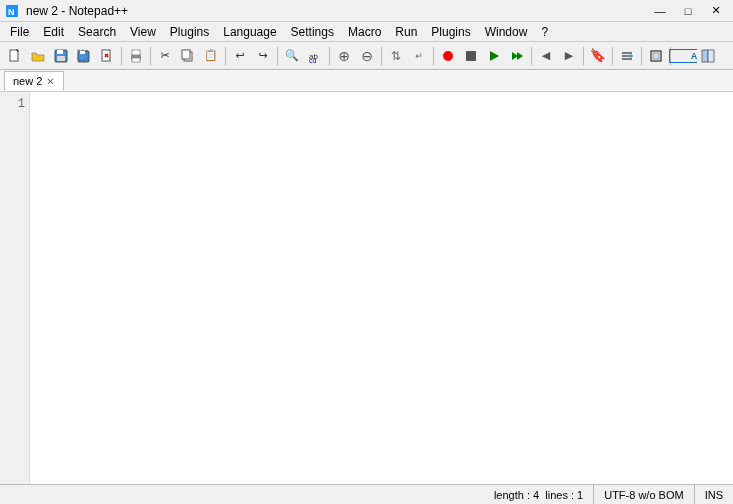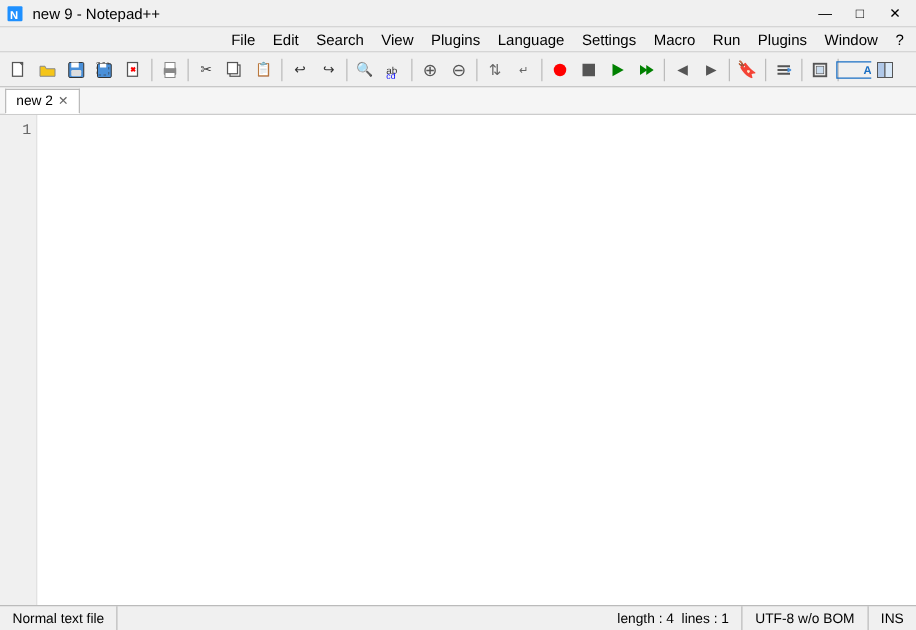--- a/index.html
+++ b/index.html
@@ -57,21 +57,20 @@
 
     
     #menu-bar {
       background: #f0f0f0;
       height: 20px;
       display: flex;
       align-items: center;
       padding: 0 4px;
       gap: 2px;
       border-bottom: 1px solid #ccc;
-      justify-content: flex-end;
     }
     .menu-item {
       padding: 2px 6px;
       font-size: 12px;
       cursor: pointer;
       color: #000;
       white-space: nowrap;
     }
 
     
@@ -200,21 +199,21 @@
 <body>
 
 <div id="title-bar">
   <div id="title-bar-left">
     <div id="title-bar-icon">
       <svg width="16" height="16" viewBox="0 0 16 16">
         <rect x="2" y="2" width="12" height="12" fill="#1e90ff" rx="1"></rect>
         <text x="4" y="12" font-size="9" fill="white" font-weight="bold">N</text>
       </svg>
     </div>
-    <span id="title-text">new 9 - Notepad++</span>
+    <span id="title-text">new 2 - Notepad++</span>
   </div>
   <div id="title-bar-controls">
     <button class="title-btn">—</button>
     <button class="title-btn">□</button>
     <button class="title-btn" id="close-btn">✕</button>
   </div>
 </div>
 
 <div id="menu-bar">
   <span class="menu-item">File</span>
@@ -442,20 +441,19 @@
 </div>
 
 <div id="editor-container">
   <div id="line-numbers">
     <div>1</div>
   </div>
   <div id="editor-content" contenteditable="true" spellcheck="false" style=""></div>
 </div>
 
 <div id="status-bar">
-  <div class="status-item">Normal text file</div>
   <div class="status-spacer"></div>
   <div class="status-item">
     <span>length : 4</span>&nbsp;&nbsp;<span>lines : 1</span>
   </div>
   <div class="status-item">UTF-8 w/o BOM</div>
   <div class="status-item">INS</div>
 </div>
 
 </body></html>

